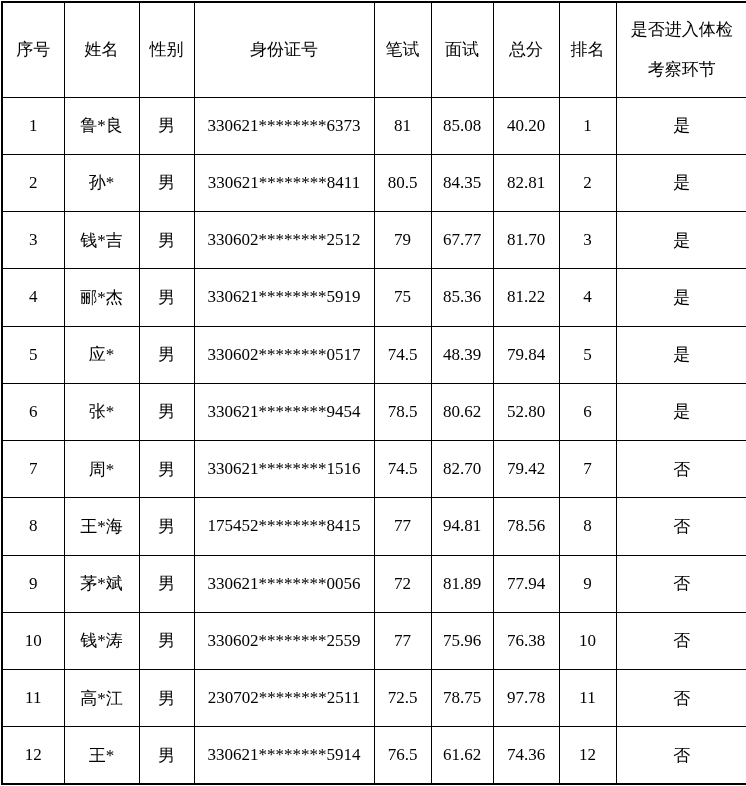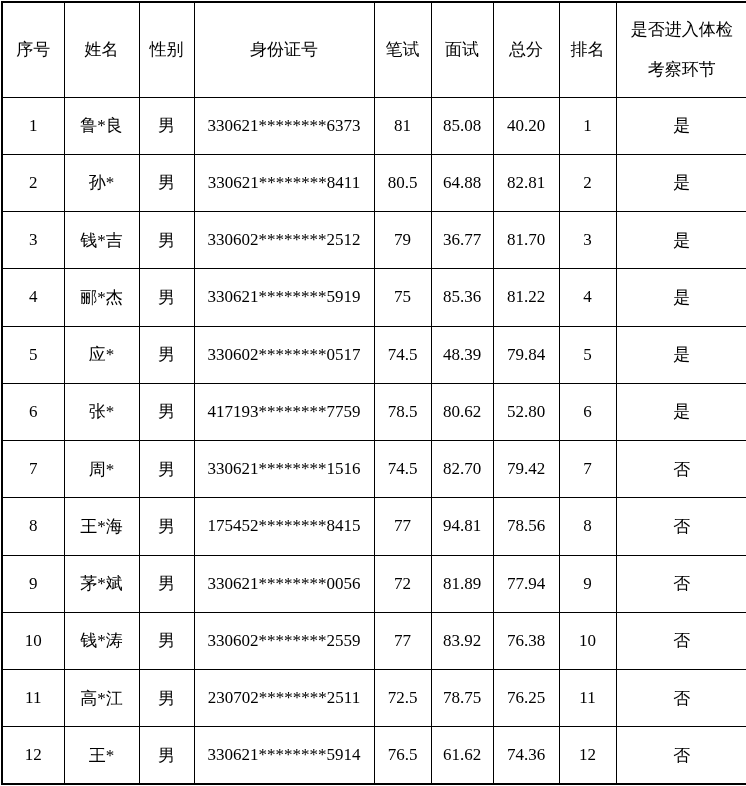--- a/index.html
+++ b/index.html
@@ -96,32 +96,32 @@
           <td>40.20</td>
           <td>1</td>
           <td>是</td>
         </tr>
         <tr>
           <td>2</td>
           <td>孙*</td>
           <td>男</td>
           <td>330621********8411</td>
           <td>80.5</td>
-          <td>64.88</td>
+          <td>84.35</td>
           <td>82.81</td>
           <td>2</td>
           <td>是</td>
         </tr>
         <tr>
           <td>3</td>
           <td>钱*吉</td>
           <td>男</td>
           <td>330602********2512</td>
           <td>79</td>
-          <td>36.77</td>
+          <td>67.77</td>
           <td>81.70</td>
           <td>3</td>
           <td>是</td>
         </tr>
         <tr>
           <td>4</td>
           <td>郦*杰</td>
           <td>男</td>
           <td>330621********5919</td>
           <td>75</td>
@@ -138,21 +138,21 @@
           <td>74.5</td>
           <td>48.39</td>
           <td>79.84</td>
           <td>5</td>
           <td>是</td>
         </tr>
         <tr>
           <td>6</td>
           <td>张*</td>
           <td>男</td>
-          <td>417193********7759</td>
+          <td>330621********9454</td>
           <td>78.5</td>
           <td>80.62</td>
           <td>52.80</td>
           <td>6</td>
           <td>是</td>
         </tr>
         <tr>
           <td>7</td>
           <td>周*</td>
           <td>男</td>
@@ -184,33 +184,33 @@
           <td>77.94</td>
           <td>9</td>
           <td>否</td>
         </tr>
         <tr>
           <td>10</td>
           <td>钱*涛</td>
           <td>男</td>
           <td>330602********2559</td>
           <td>77</td>
-          <td>83.92</td>
+          <td>75.96</td>
           <td>76.38</td>
           <td>10</td>
           <td>否</td>
         </tr>
         <tr>
           <td>11</td>
           <td>高*江</td>
           <td>男</td>
           <td>230702********2511</td>
           <td>72.5</td>
           <td>78.75</td>
-          <td>76.25</td>
+          <td>97.78</td>
           <td>11</td>
           <td>否</td>
         </tr>
         <tr>
           <td>12</td>
           <td>王*</td>
           <td>男</td>
           <td>330621********5914</td>
           <td>76.5</td>
           <td>61.62</td>

